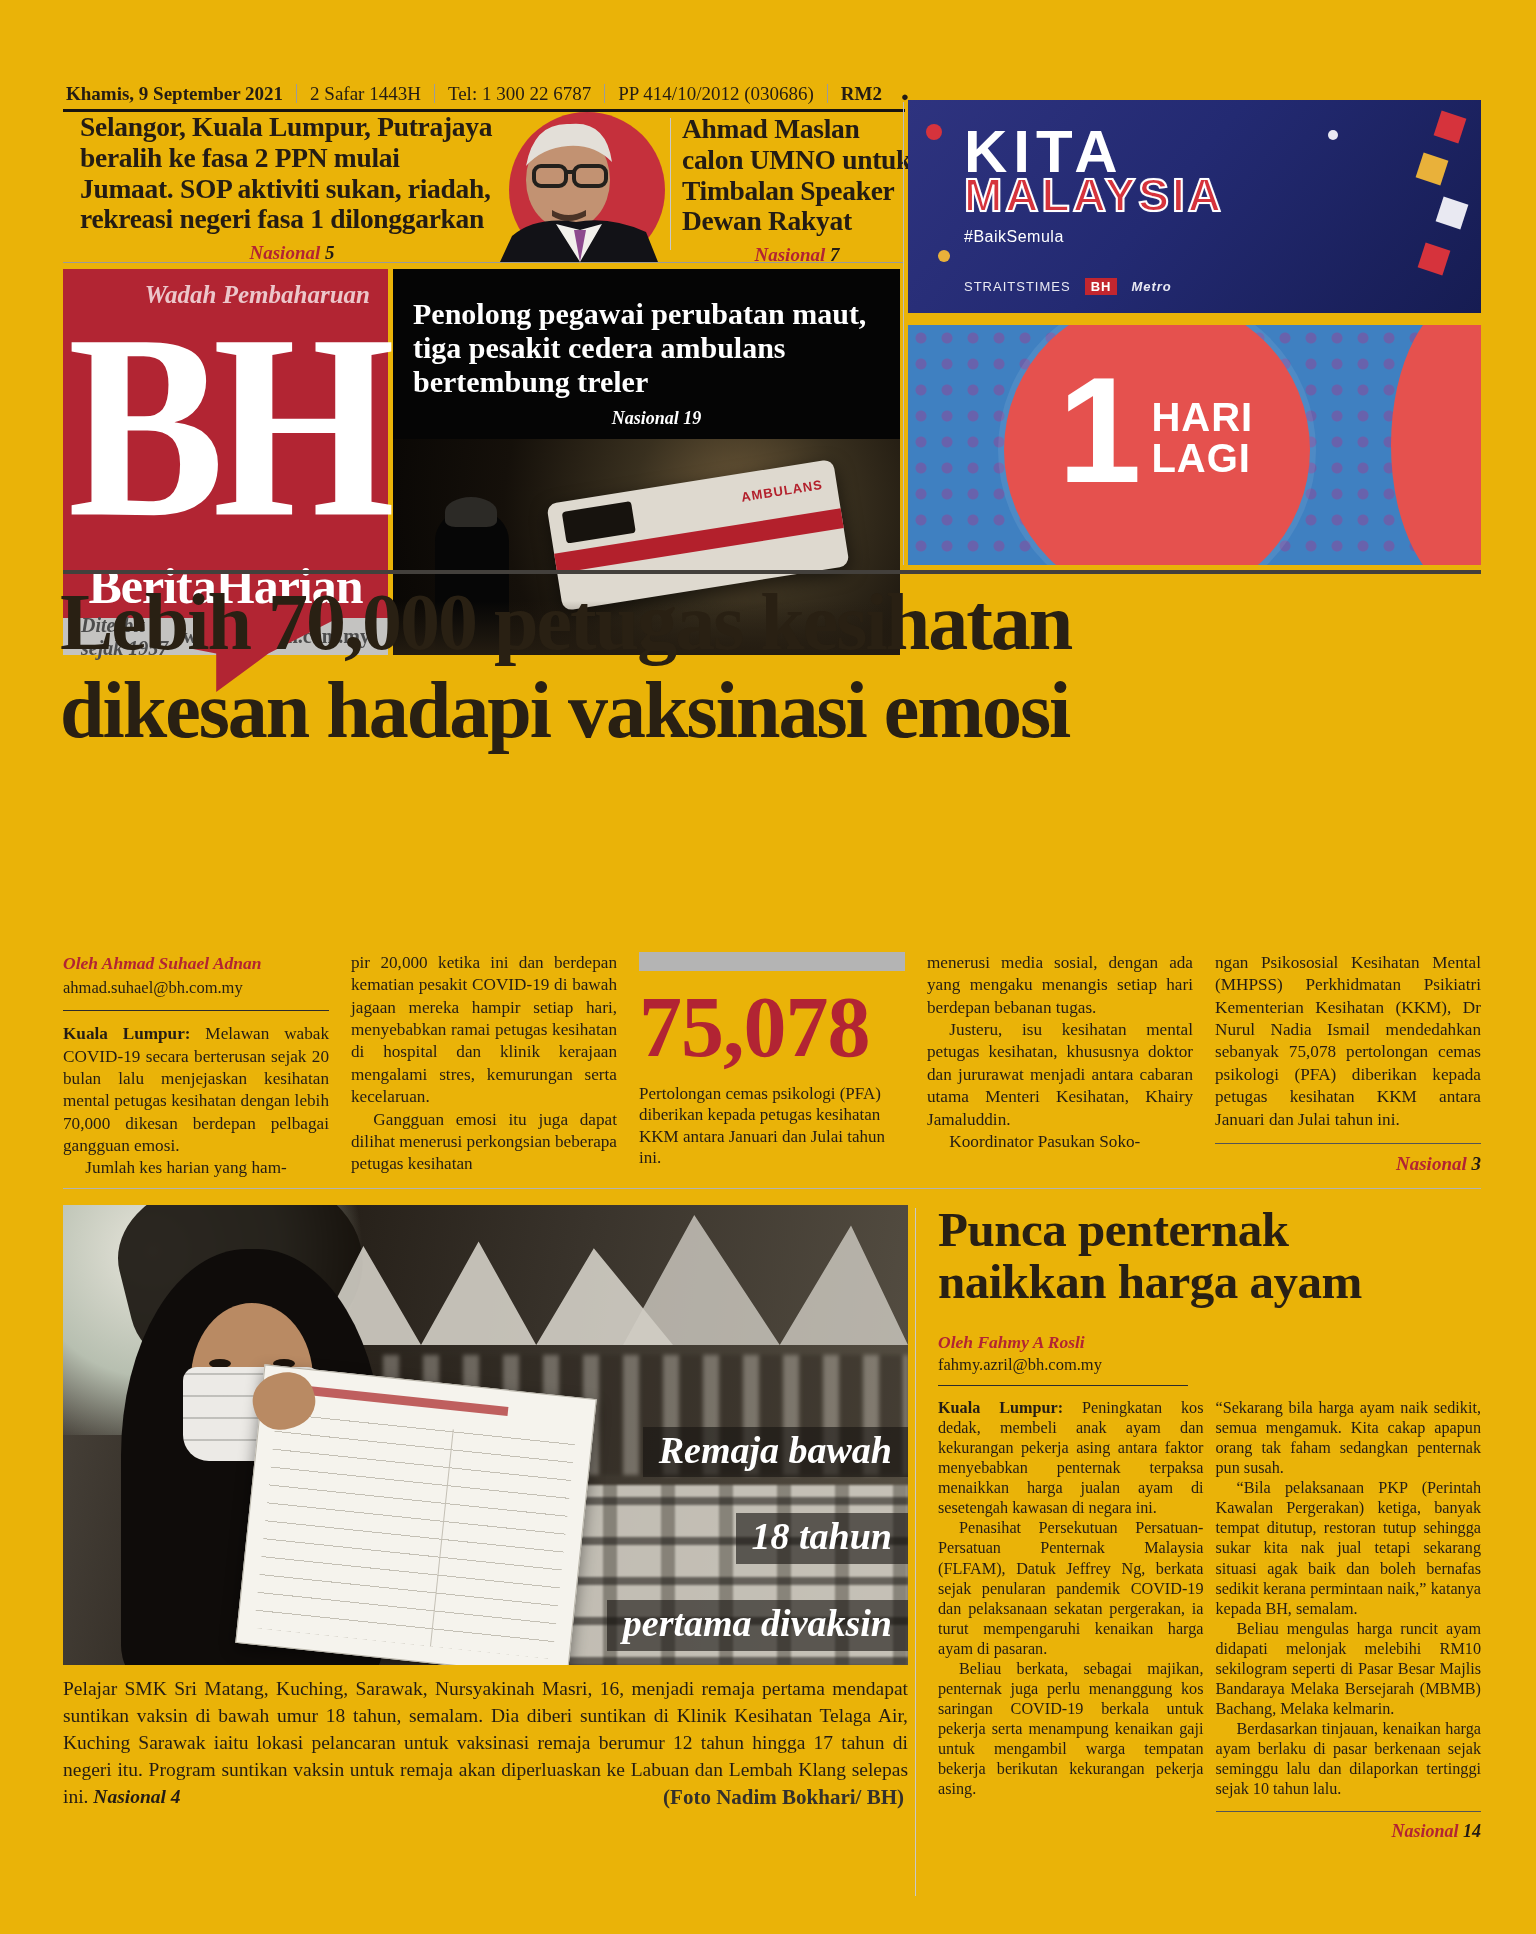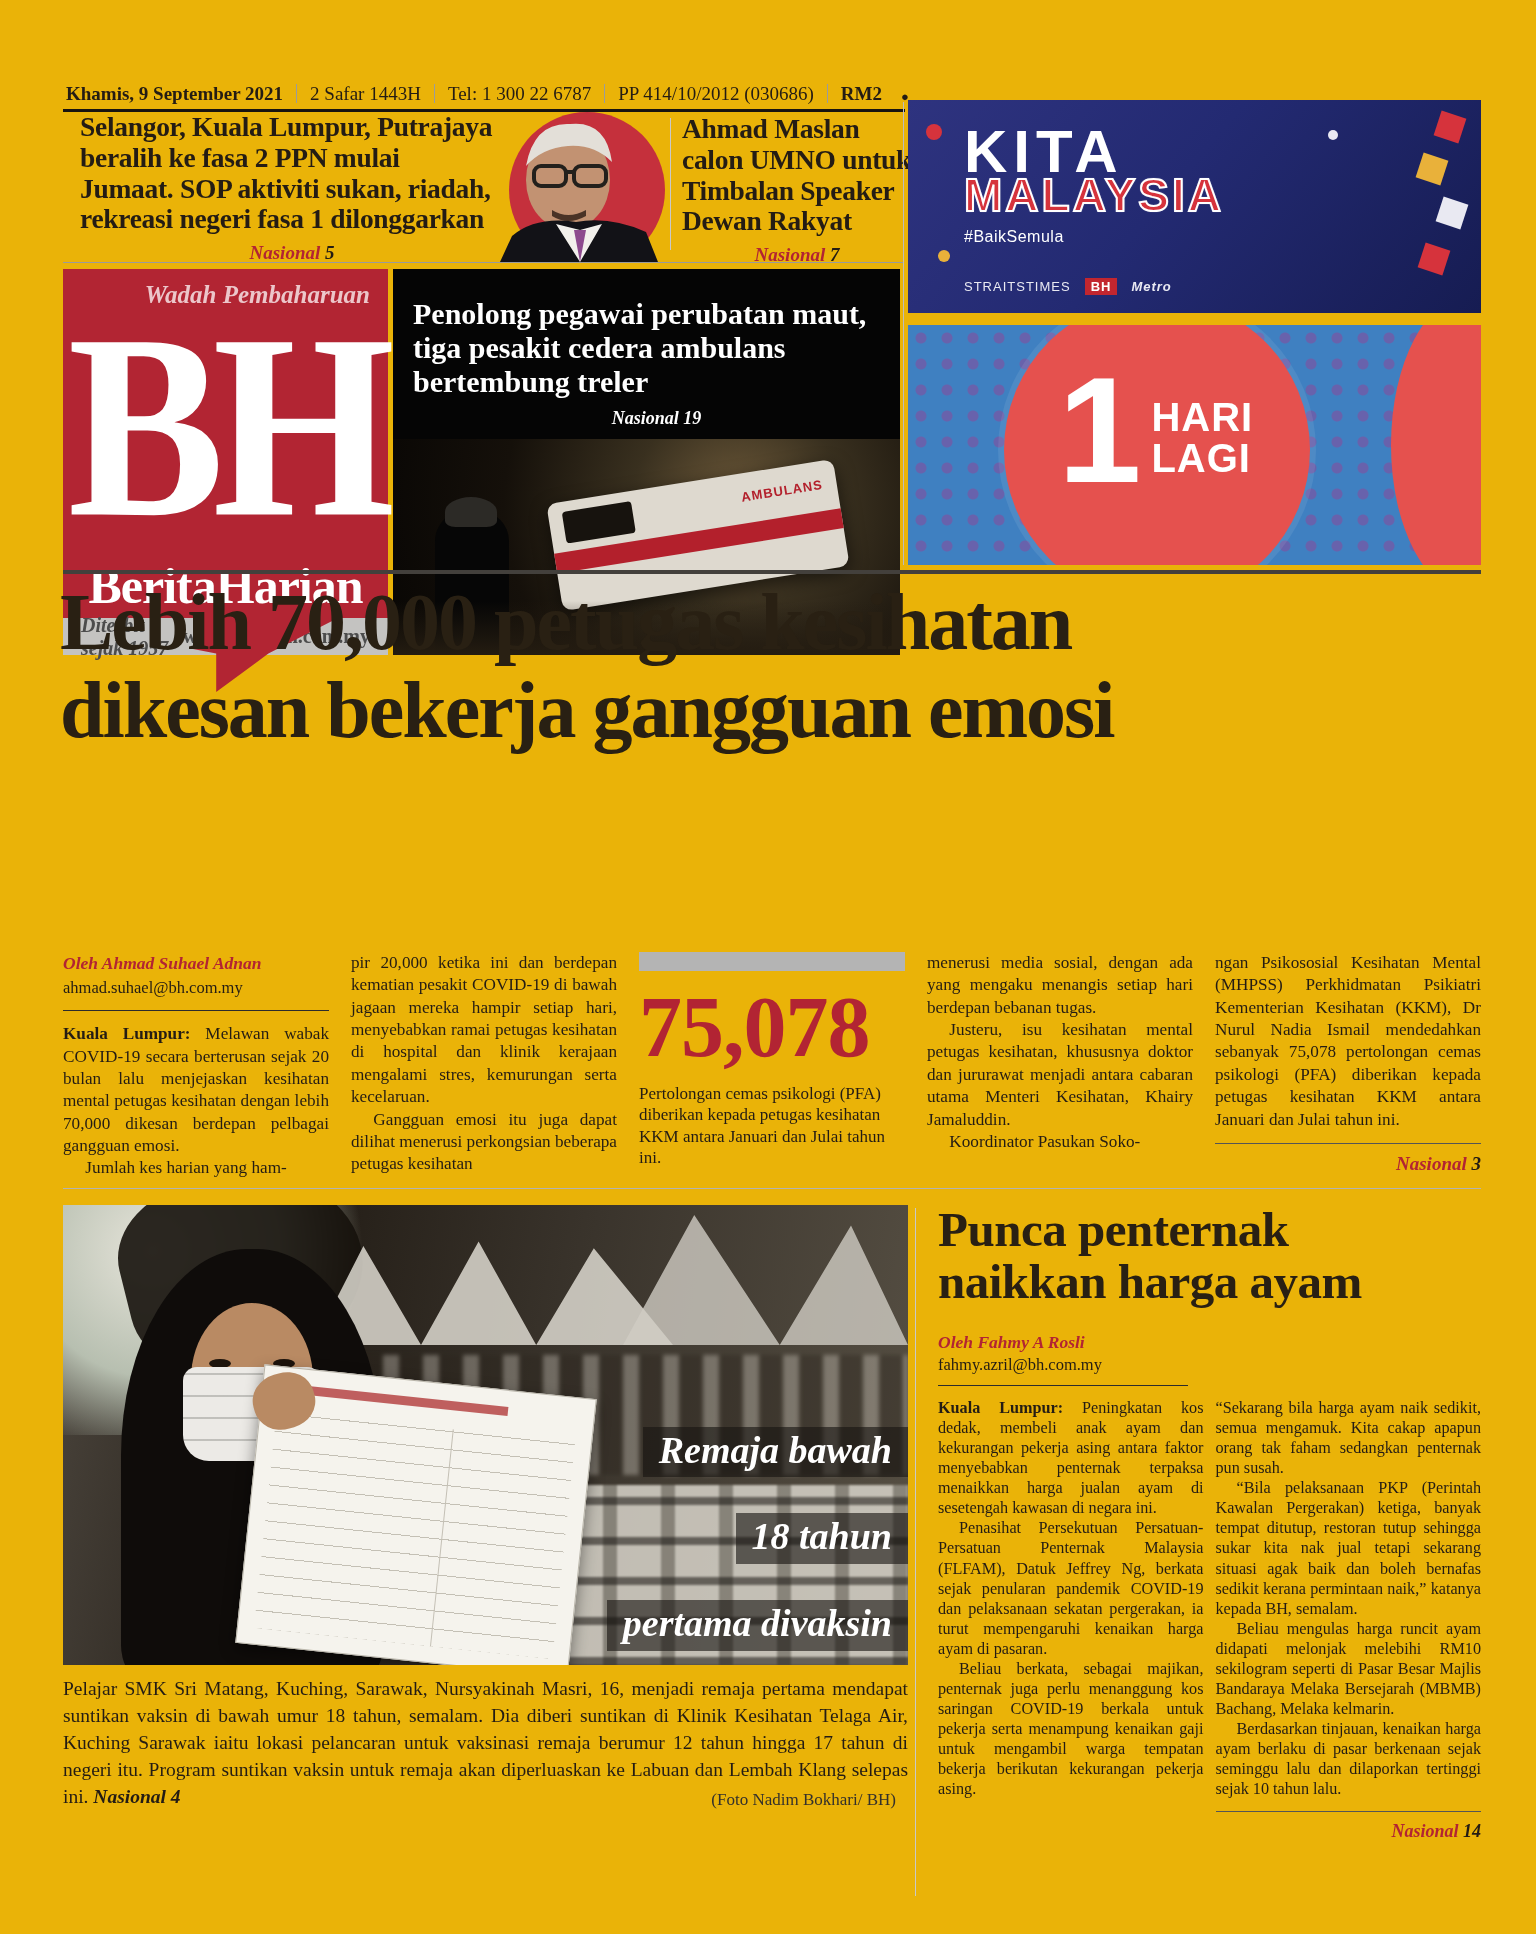--- a/index.html
+++ b/index.html
@@ -164,21 +164,21 @@
   .overlay{position:absolute;right:0;bottom:14px;text-align:right;}
   .overlay .ov-line{display:block;margin-top:5px;}
   .overlay .ov-line span{display:inline-block;background:rgba(24,21,18,.62);color:#fff;
     font-style:italic;font-weight:bold;font-size:38px;line-height:1.1;padding:3px 16px 6px;margin-top:31px;}
 
   
   .caption{left:63px;top:1676px;width:845px;font-size:19.5px;line-height:1.38;text-align:justify;
     position:absolute;}
   .caption .cap-kicker{font-weight:bold;font-style:italic;}
   .caption .cap-page{font-weight:bold;font-style:italic;}
-  .credit{position:absolute;right:12px;bottom:-1px;font-size:17px;color:#33302c;}
+  .credit{position:absolute;right:4px;bottom:-1px;font-size:21px;color:#33302c;font-weight:bold;}
 
   
   .vdiv-bottom{left:915px;top:1208px;width:1px;height:688px;background:#c9c9c9;}
   .chicken{left:938px;top:1204px;width:543px;}
   .ck-h1{font-size:49px;font-weight:bold;line-height:1.06;letter-spacing:-.5px;color:#292013;}
   .ck-h1 span{display:block;}
   .ck-byline{margin-top:24px;}
   .ck-byline .byline-block{border-bottom:1.5px solid #2c2c2c;padding-bottom:10px;width:250px;}
   .ck-cols{margin-top:12px;display:grid;grid-template-columns:1fr 1fr;column-gap:12px;
     font-size:16.2px;line-height:1.24;text-align:justify;}
@@ -312,21 +312,21 @@
         <span>HARI</span>
         <span>LAGI</span>
       </span>
     </div>
   </div>
 
   <div class="abs main-rule"></div>
 
   <div class="abs lead-h1">
     <span>Lebih 70,000 petugas kesihatan</span>
-    <span>dikesan bekerja gangguan emosi</span>
+    <span>dikesan hadapi vaksinasi emosi</span>
   </div>
 
   <div class="abs lead-body">
     <div class="col">
       <div class="byline-block">
         <div class="byline">Oleh Ahmad Suhael Adnan</div>
         <div class="byline-email">ahmad.suhael@bh.com.my</div>
       </div>
       <p><span class="dateline">Kuala Lumpur:</span> <span>Melawan wabak COVID-19 secara berterusan sejak 20 bulan lalu menjejaskan kesihatan mental petugas kesihatan dengan lebih 70,000 dikesan berdepan pelbagai gangguan emosi.</span></p>
       <p>Jumlah kes harian yang ham-</p>

